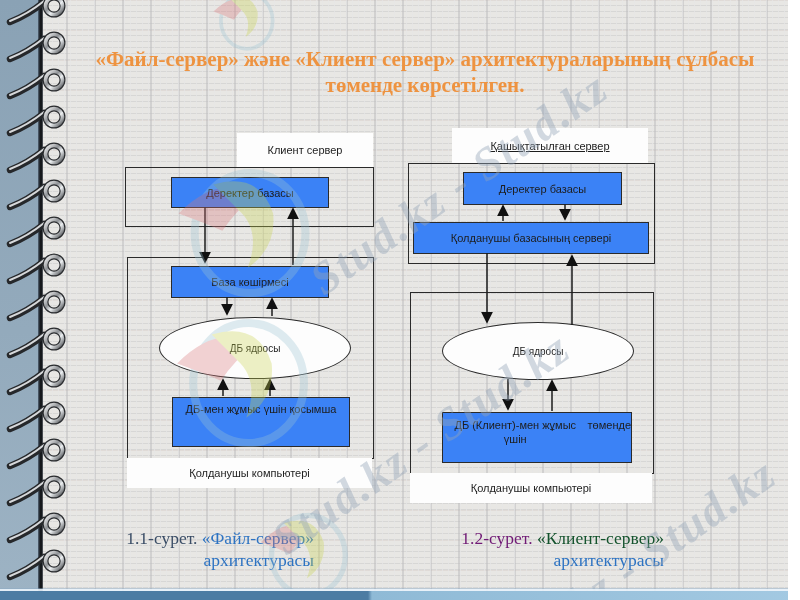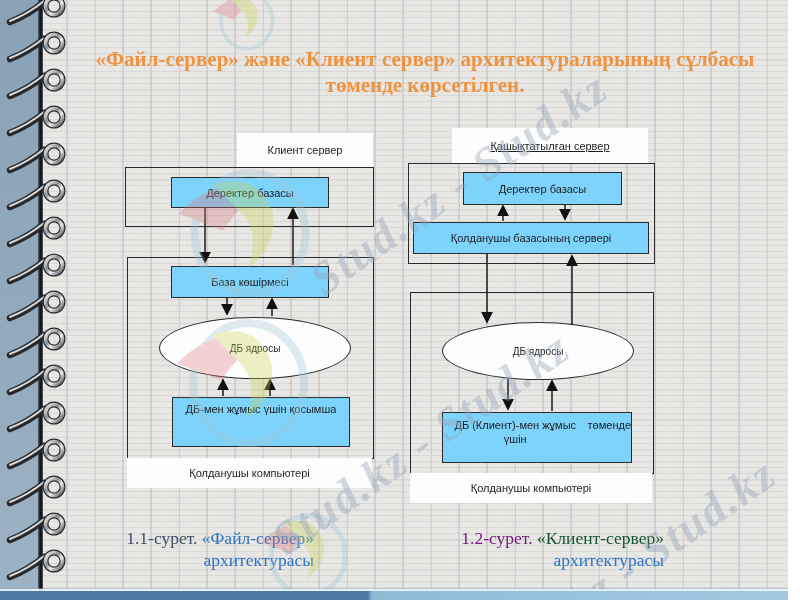--- a/index.html
+++ b/index.html
@@ -45,21 +45,21 @@
   .wm-text{
     position:absolute; white-space:nowrap;
     font-family:"Liberation Serif", serif; font-style:italic; font-weight:bold;
     font-size:46px; letter-spacing:2px; color:rgba(148,164,184,.42);
     transform-origin:0 0; transform:rotate(-35deg);
   }
   .wm-logo{position:absolute; opacity:.32;}
   
   .dg{position:absolute; z-index:3;}
   .box{
-    position:absolute; border:1.5px solid #2a2a2a; background:#7dd3fc;
+    position:absolute; border:1.5px solid #2a2a2a; background:#3b82f6;
     font-size:11px; color:#1d1d1d; text-align:center;
     display:flex; align-items:center; justify-content:center;
   }
   .box.transparent{background:transparent; border-width:1.7px;}
   .box.top-text{align-items:flex-start; padding-top:5px; box-sizing:border-box;}
   .strip{
     position:absolute; background:#fdfdfd; font-size:11px; color:#1d1d1d;
     display:flex; align-items:center; justify-content:center; text-align:center;
   }
   .ellipse{

